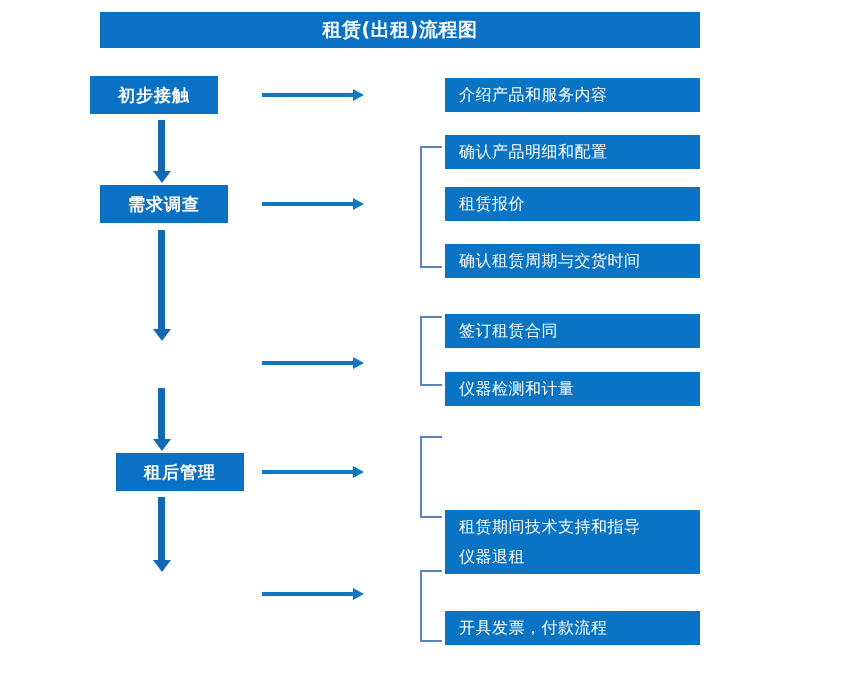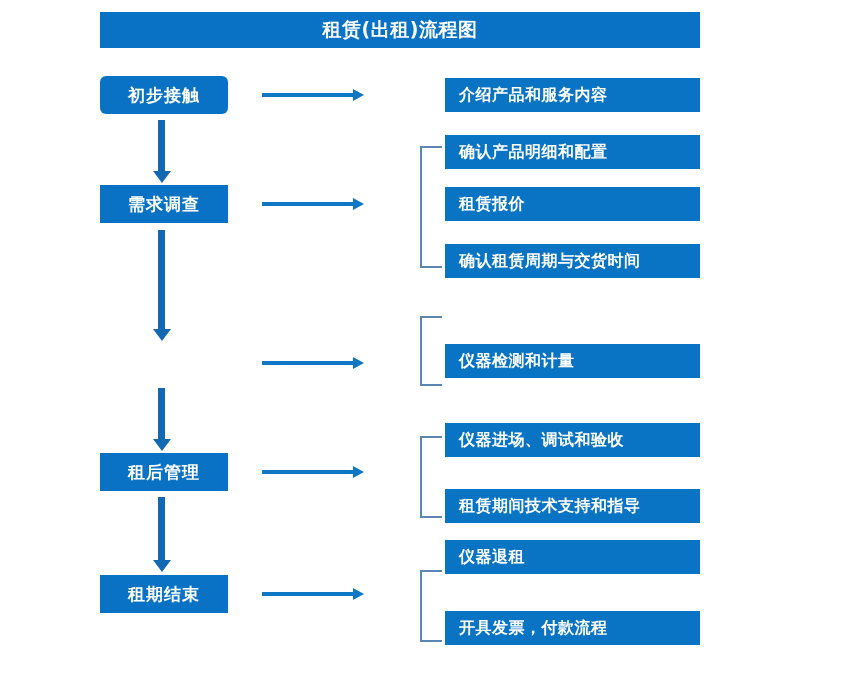--- a/index.html
+++ b/index.html
@@ -54,21 +54,21 @@
   .detail-box {
     position: absolute;
     left: 445px;
     width: 255px;
     height: 34px;
     background: #0A74C4;
     color: #ffffff;
     display: flex;
     align-items: center;
     font-size: 16px;
-    font-weight: bold;
+    font-weight: normal;
     padding-left: 14px;
     box-sizing: border-box;
     letter-spacing: 0.5px;
   }
 
   
   .v-arrow {
     position: absolute;
     left: 158px;
     width: 7px;
@@ -119,28 +119,27 @@
     box-sizing: border-box;
   }
 </style>
 </head>
 <body>
 
 <div id="canvas">
 
   <div class="title-banner">租赁(出租)流程图</div>
 
-  <div class="stage-box" style="left:100px; top:76px;border-radius:6px;">初步接触</div>
+  <div class="stage-box" style="left:90px; top:76px;">初步接触</div>
 
   <div class="stage-box" style="left:100px; top:185px;">需求调查</div>
 
 
-  <div class="stage-box" style="left:100px; top:453px;">租后管理</div>
+  <div class="stage-box" style="left:116px; top:453px;">租后管理</div>
 
-  <div class="stage-box" style="left:100px; top:575px;">租期结束</div>
 
   <div class="v-arrow" style="top:120px; height:52px;"></div>
   <div class="v-arrow" style="top:230px; height:100px;"></div>
   <div class="v-arrow" style="top:388px; height:52px;"></div>
   <div class="v-arrow" style="top:497px; height:64px;"></div>
 
   <div class="h-arrow" style="top:93px;"></div>
   <div class="h-arrow" style="top:202px;"></div>
   <div class="h-arrow" style="top:361px;"></div>
   <div class="h-arrow" style="top:470px;"></div>
@@ -152,24 +151,24 @@
   <div class="bracket" style="top:570px; height:72px;"></div>
 
   <div class="detail-box" style="top:78px;">介绍产品和服务内容</div>
 
   <div class="detail-box" style="top:135px;">确认产品明细和配置</div>
 
   <div class="detail-box" style="top:244px;">确认租赁周期与交货时间</div>
 
   <div class="detail-box" style="top:187px;">租赁报价</div>
 
+  <div class="detail-box" style="top:314px;">签订租赁合同</div>
 
-  <div class="detail-box" style="top:344px;text-align:right;">仪器检测和计量</div>
+  <div class="detail-box" style="top:372px;text-align:right;">仪器检测和计量</div>
 
-  <div class="detail-box" style="top:423px;">仪器进场、调试和验收</div>
 
-  <div class="detail-box" style="top:489px;">租赁期间技术支持和指导</div>
+  <div class="detail-box" style="top:510px;">租赁期间技术支持和指导</div>
 
   <div class="detail-box" style="top:540px;">仪器退租</div>
 
   <div class="detail-box" style="top:611px;">开具发票，付款流程</div>
 
 </div>
 
 </body></html>

